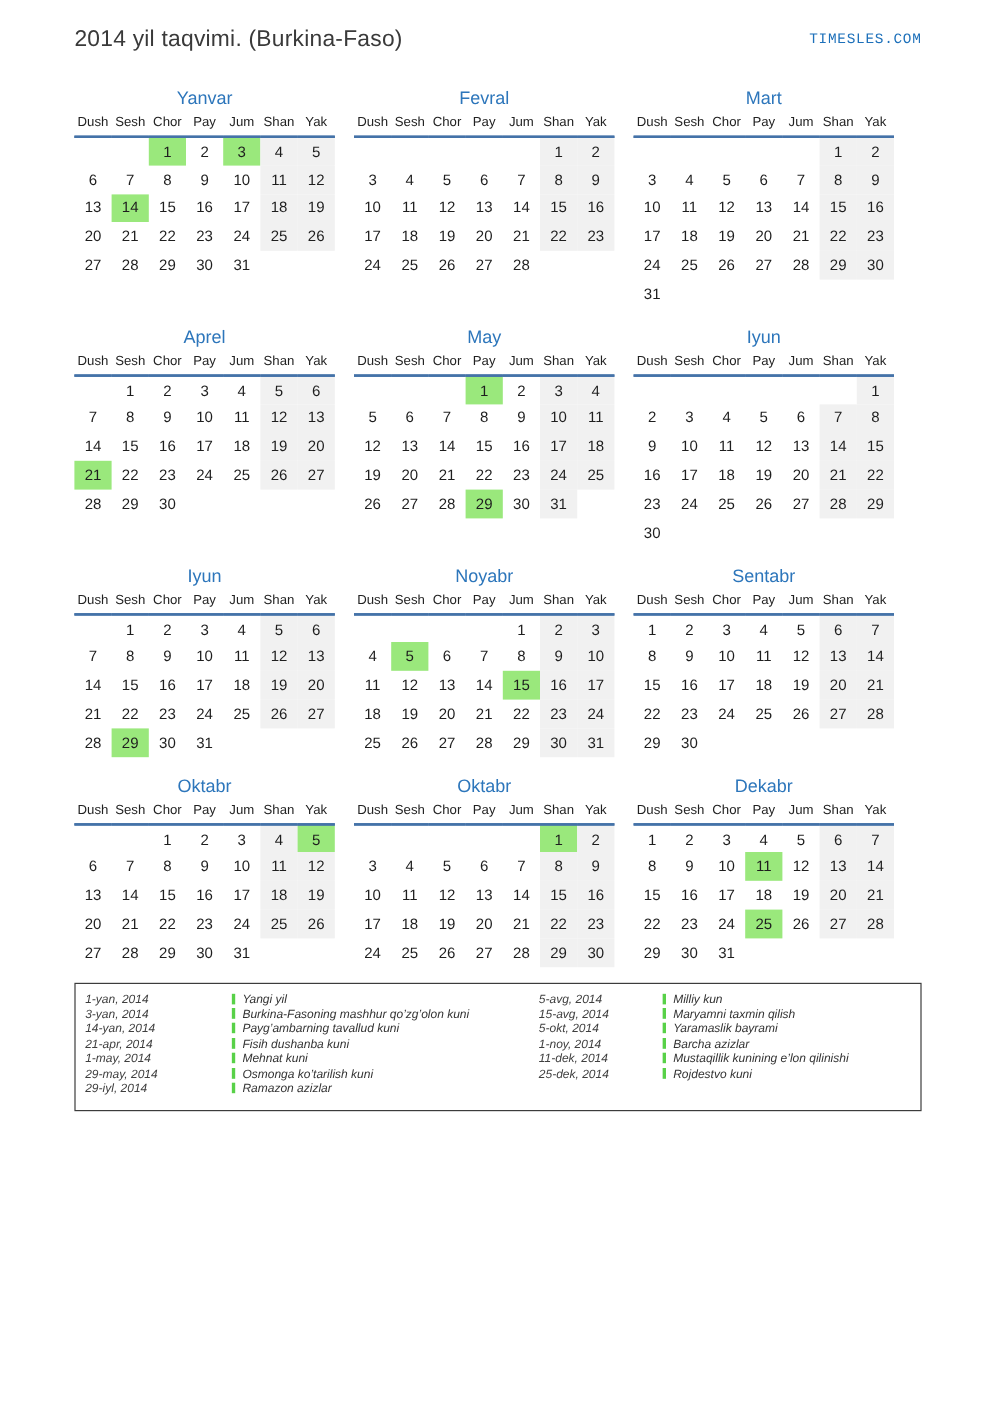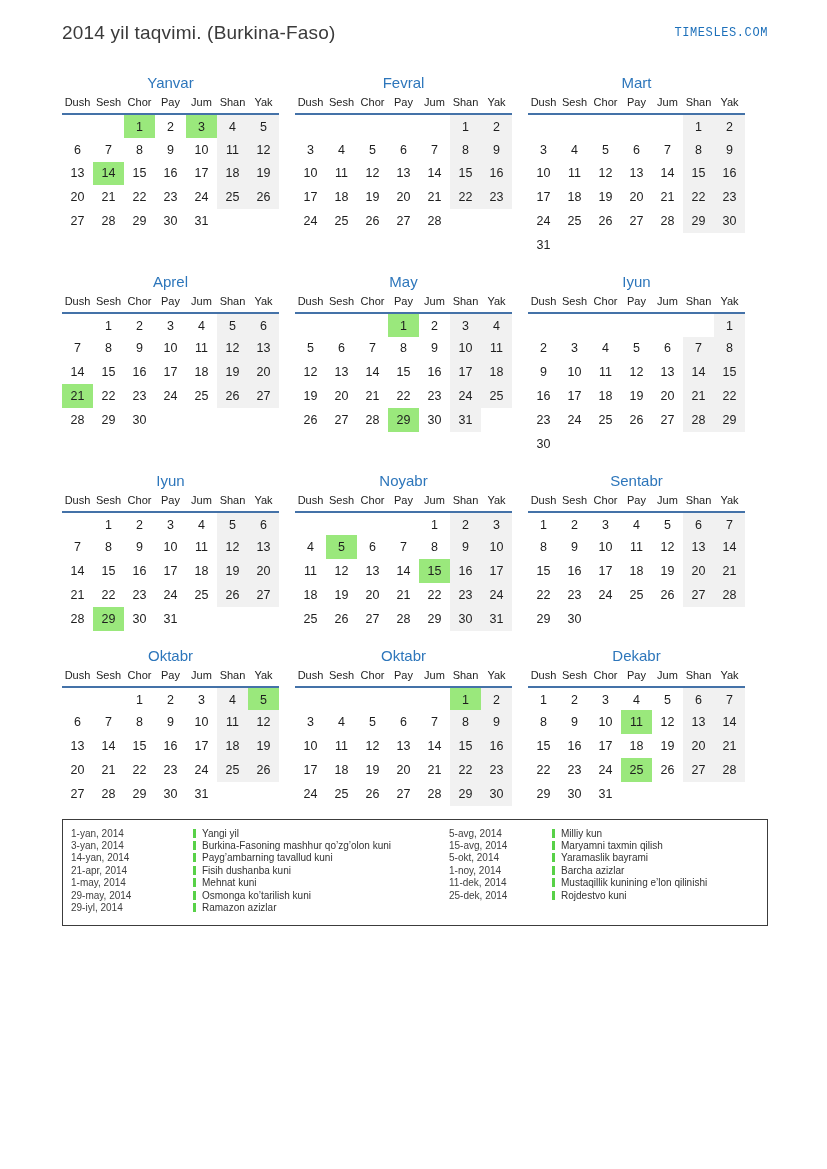--- a/index.html
+++ b/index.html
@@ -48,20 +48,21 @@
   td.wknd{background:var(--weekend-gray);}
   td.hl{background:var(--holiday-green);}
   .legend{
     margin:13px 0 0 0;
     border:1.5px solid #3c3c3c;
     padding:8px 8px 10px 8px;
     display:grid;
     grid-template-columns:122px 256px 103px auto;
     font-size:10px;line-height:12.45px;
     color:#333;
+    font-style:italic;
   }
   .legend .date{color:#3f3f3f;}
   .legend .label{white-space:nowrap;overflow:hidden;}
   .marker{
     display:inline-block;width:3px;height:9px;background:var(--bar-green);
     margin-right:6px;vertical-align:-1px;
   }
 </style>
 </head>
 <body>

